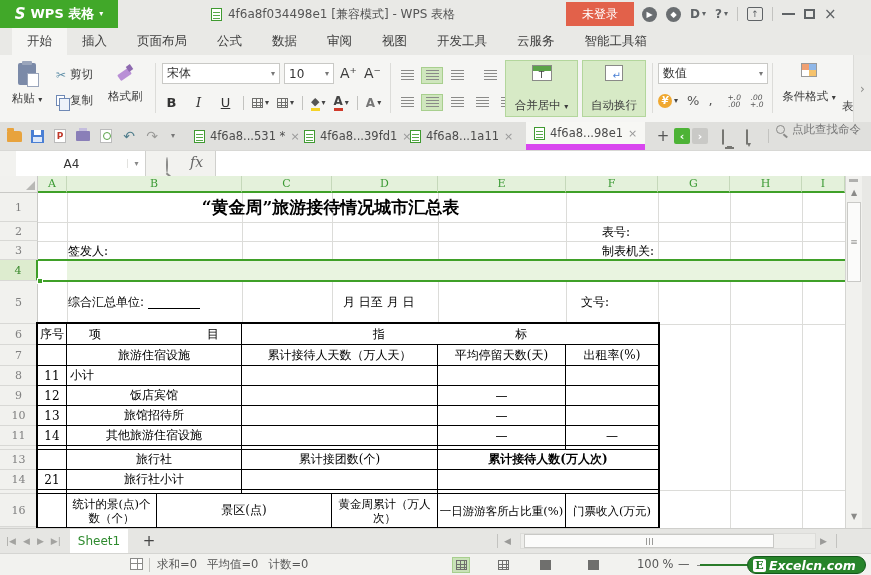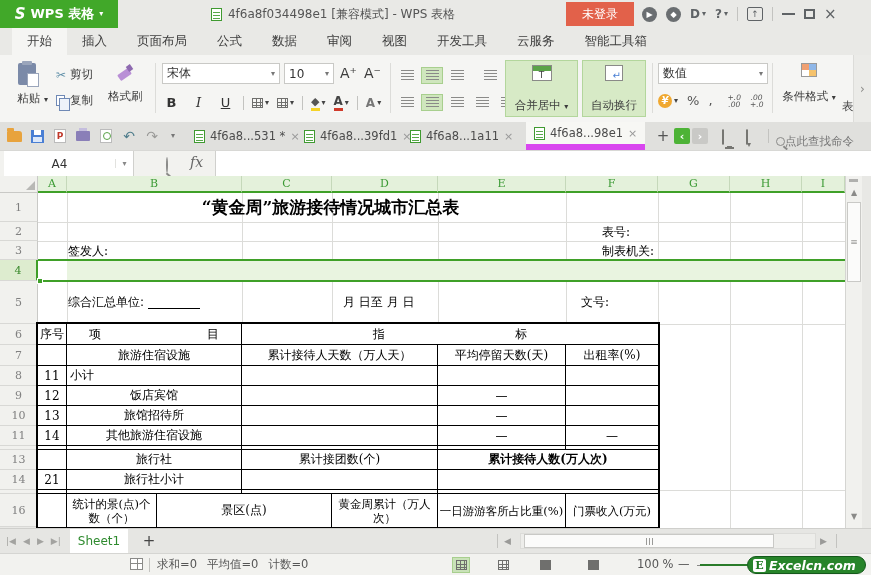--- a/index.html
+++ b/index.html
@@ -84,21 +84,21 @@
   .nav-btn { position:absolute; top:6px; width:16px; height:16px; color:#fff; font-weight:bold; font-size:11px; display:flex; align-items:center; justify-content:center; border-radius:2px; cursor:pointer; }
   .monitor-ico { width:15px; height:11px; border:1.5px solid #767672; border-radius:1px; position:relative; }
   .monitor-ico:after { content:""; position:absolute; left:4px; bottom:-4px; width:5px; height:2px; background:#767672; box-shadow:-2px 1px 0 #767672, 2px 1px 0 #767672; }
   .import-ico { width:14px; height:12px; border:1.5px solid #767672; border-radius:1px; position:relative; }
   .import-ico:after { content:"▾"; position:absolute; right:-4px; bottom:-5px; font-size:8px; color:#767672; }
   .mag { width:9px; height:9px; border:1.5px solid #8a8a88; border-radius:50%; position:relative; }
   .mag:after { content:""; position:absolute; right:-4px; bottom:-3px; width:5px; height:1.5px; background:#8a8a88; transform:rotate(40deg); }
 
   
   .fbar { position:absolute; left:0; top:150px; width:871px; height:26px; background:#f2f2ef; border-top:1px solid #d8d8d5; }
-  .namebox { position:absolute; left:4px; top:0; width:130px; height:25px; background:#fff; border-right:1px solid #d0d0cd; display:flex; align-items:center; }
+  .namebox { position:absolute; left:16px; top:0; width:130px; height:25px; background:#fff; border-right:1px solid #d0d0cd; display:flex; align-items:center; }
   .namebox .nm { flex:1; text-align:center; font-size:12px; color:#333; }
   .namebox .dd { width:18px; text-align:center; color:#888; border-left:1px solid #e2e2df; font-size:8px; }
   .fx { font-family:"DejaVu Serif","Liberation Serif",serif; font-style:italic; font-size:14px; color:#666; }
   .finput { position:absolute; left:215px; top:0; width:656px; height:25px; background:#fff; border-left:1px solid #d0d0cd; }
 
   
   .gridarea { position:absolute; left:0; top:176px; width:871px; height:352px; background:#e8e8e5; }
   .colhdr { position:absolute; left:0; top:0; height:17px; display:flex; }
   .corner { width:38px; height:17px; background:#f1f1ee; border-right:1px solid #c9c9c6; border-bottom:1px solid #c9c9c6; position:relative; }
   .corner:after { content:""; position:absolute; right:2px; bottom:2px; border-left:9px solid transparent; border-bottom:9px solid #b8b8b5; }
@@ -210,21 +210,21 @@
     <span class="mtab">数据</span>
     <span class="mtab">审阅</span>
     <span class="mtab">视图</span>
     <span class="mtab">开发工具</span>
     <span class="mtab">云服务</span>
     <span class="mtab">智能工具箱</span>
   </div>
 
   <div class="ribbon">
 
-    <div class="ab" style="left:6px;top:8px;width:42px;text-align:right">
+    <div class="ab" style="left:6px;top:8px;width:42px;text-align:center">
       <div class="clipboard" style="margin:0 auto"></div>
       <div class="rlabel" style="margin-top:6px"><span>粘贴</span> <span class="caret">▾</span></div>
     </div>
     <div class="ab flex" style="left:56px;top:12px;gap:4px">
       <span style="color:#5f8fa8;font-size:12px">✂</span>
       <span class="rlabel">剪切</span>
     </div>
     <div class="ab flex" style="left:56px;top:38px;gap:5px">
       <span class="copy-ico"></span>
       <span class="rlabel">复制</span>
@@ -398,21 +398,21 @@
       <span class="sheet-ico"></span>
       <span>4f6a8...98e1</span>
       <span class="tab-x">×</span>
     </div>
     <div class="ab ctr" style="left:654px;top:5px;width:18px;height:18px;font-size:15px;color:#555">+</div>
     <div class="nav-btn" style="left:674px;background:#4db336">‹</div>
     <div class="nav-btn" style="left:692px;background:#c9c9c6">›</div>
     <div class="ab" style="left:722px;top:8px"><span class="monitor-ico"></span></div>
     <div class="ab" style="left:746px;top:8px"><span class="import-ico"></span></div>
     <div class="ab vsep" style="left:768px;top:7px"></div>
-    <div class="ab flex" style="left:776px;top:12px;">
+    <div class="ab flex" style="left:776px;top:0;gap:7px">
       <span class="mag"></span>
       <span style="color:#777;font-size:11.5px">点此查找命令</span>
     </div>
   </div>
 
   <div class="fbar">
     <div class="namebox">
       <span class="nm">A4</span>
       <span class="dd">▾</span>
     </div>

